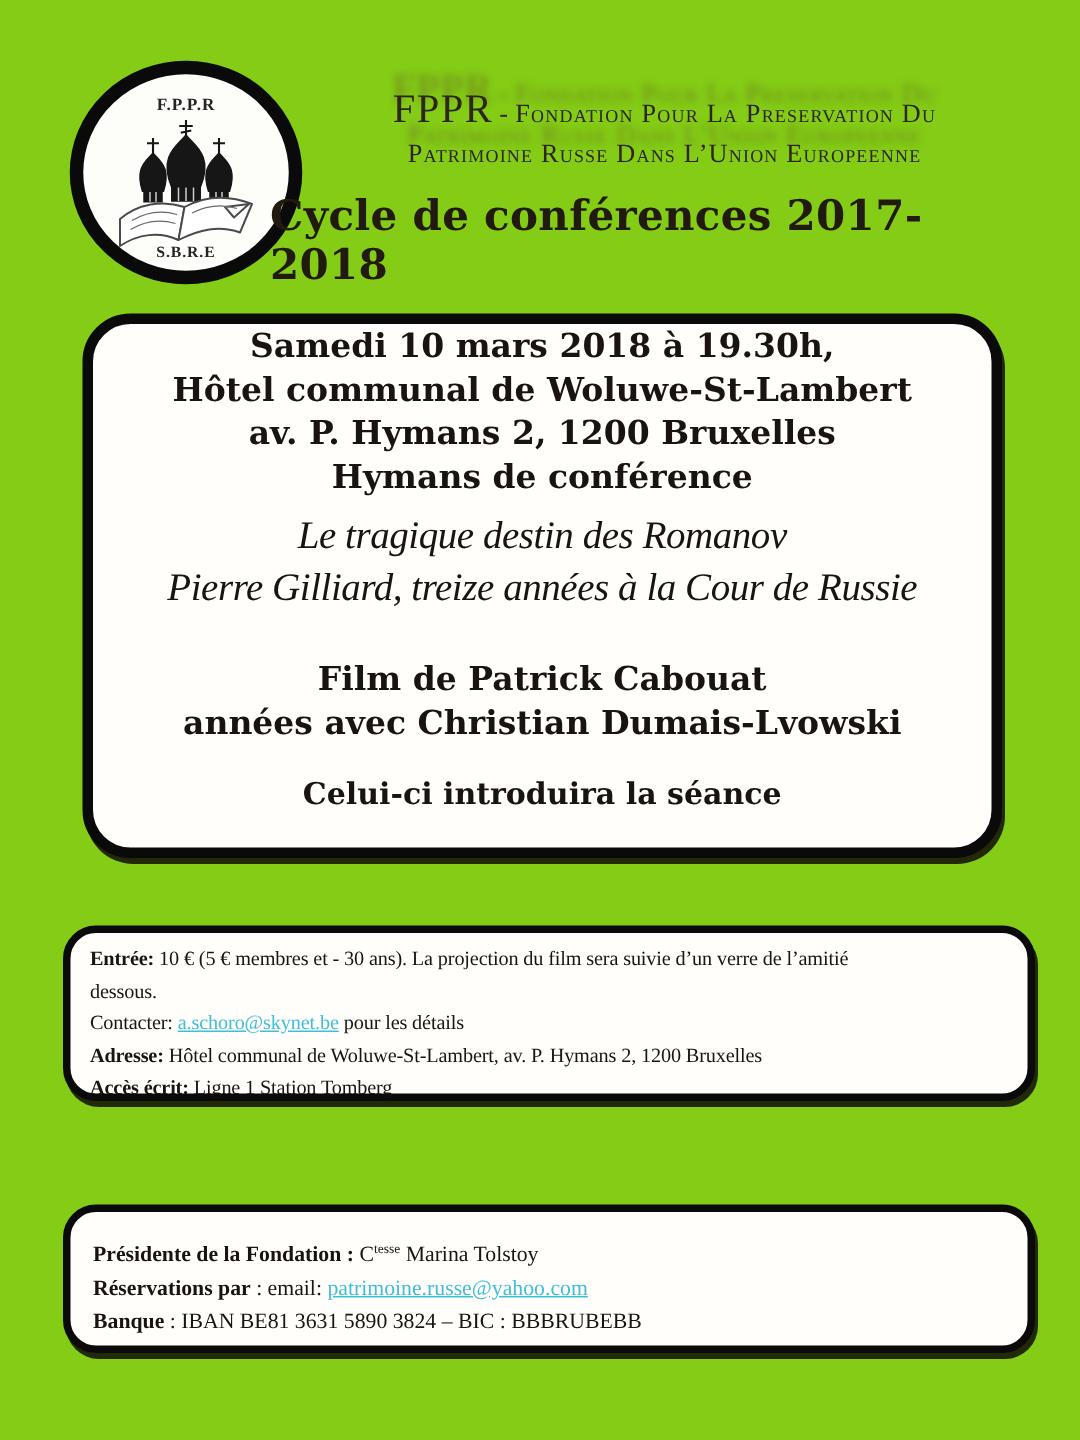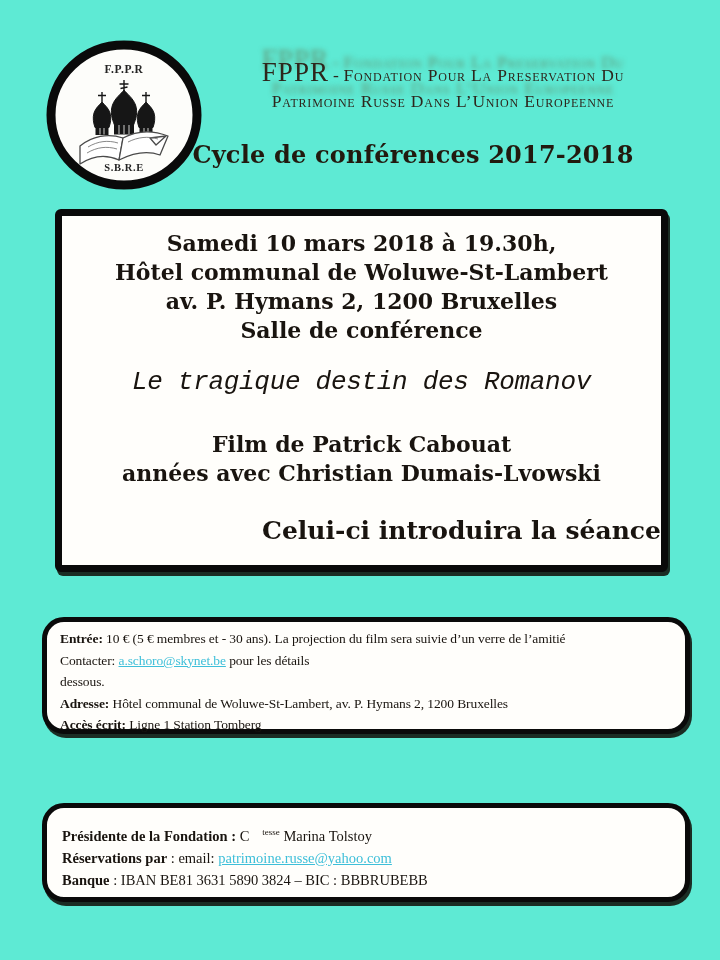--- a/index.html
+++ b/index.html
@@ -1,68 +1,68 @@
 <!DOCTYPE html>
 <html><head>
 <meta charset="utf-8">
 <style>
   html,body { margin:0; padding:0; }
   .page {
     position:relative; width:720px; height:960px; overflow:hidden;
-    background:#5eead4; color:#19140F;
+    background:#84cc16; color:#19140F;
     font-family:"Liberation Serif", serif;
   }
   
   .logo { position:absolute; left:46px; top:40px; width:156px; height:150px; }
   .org-block {
     position:absolute; left:210px; top:57px; width:466px; text-align:center;
     color:#2E261C;
     text-shadow:0 -13px 5px rgba(100,78,36,0.55);
   }
   .org-line1 { line-height:30px; white-space:nowrap;text-align:center; }
   .org-abbr { font-size:27px; letter-spacing:1px; }
   .org-sc   { font-variant:small-caps; font-size:17.5px; letter-spacing:0.8px; }
   .org-line2 { line-height:21px; }
   .series-title {
-    position:absolute; left:180px; top:140px; width:466px; text-align:center;
-    font-size:24px; font-weight:bold; color:#221A0F; letter-spacing:0.2px;
+    position:absolute; left:180px; top:127px; width:466px; text-align:left;
+    font-size:28px; font-weight:bold; color:#221A0F; letter-spacing:0.2px;
     font-family:"DejaVu Serif", serif;
   }
   
   .box {
     position:absolute; background:#FFFEFB; border:7px solid #0A0A0A;
     box-shadow:2px 4px 0 rgba(15,12,5,0.85); box-sizing:border-box;
   }
   .main-box {
-    left:55px; top:209px; width:613px; height:363px; border-radius:6px;
-    text-align:center; padding-top:13px;
+    left:55px; top:209px; width:613px; height:363px; border-radius:32px;
+    text-align:center; padding-top:1px;
     font-family:"DejaVu Serif", serif;
   }
   .ev      { font-weight:bold; font-size:22px; line-height:29px; white-space:nowrap; }
   .ev-it   {
     font-family:"Liberation Serif", serif; font-style:italic; font-size:26px;
     line-height:35px; letter-spacing:-0.3px; white-space:nowrap;
   }
-  .ev-it-first { margin-top:20px;font-family:Liberation Mono, monospace; }
+  .ev-it-first { margin-top:6px; }
   .ev-credit-first { margin-top:30px; }
-  .ev-note { font-weight:bold; font-size:25px; line-height:25px; margin-top:30px;text-align:right; }
+  .ev-note { font-weight:bold; font-size:20px; line-height:25px; margin-top:20px; }
   .info-box {
     left:42px; top:617px; width:648px; height:117px; border-radius:22px;
     border-width:5px; padding:6px 12px 0 13px;
     font-size:13.5px; line-height:21.5px; letter-spacing:-0.1px;
   }
   .info-line { white-space:nowrap; }
   .footer-box {
     left:42px; top:803px; width:648px; height:99px; border-radius:22px;
     border-width:5px; padding:13px 15px 0 15px;
     font-size:14.5px; line-height:22px;
   }
   b { font-weight:bold; }
   .link { color:#3EBFD9; text-decoration:underline; cursor:pointer; }
-  sup { font-size:9px;margin-left:13px; }
+  sup { font-size:9px; }
 </style>
 </head>
 <body>
 
 <div class="page">
 
   <div class="header">
     <svg class="logo" viewBox="0 0 156 150" xmlns="http://www.w3.org/2000/svg">
       <ellipse cx="78" cy="75" rx="73" ry="70" fill="#FDFDFA" stroke="#0A0A0A" stroke-width="9"></ellipse>
       <text x="78" y="33" text-anchor="middle" font-family="Liberation Serif, serif" font-size="11.5" font-weight="600" fill="#242424" letter-spacing="0.6">F.P.P.R</text>
@@ -109,31 +109,32 @@
       <div class="org-line2 org-sc">Patrimoine Russe Dans L’Union Europeenne</div>
     </div>
 
     <div class="series-title">Cycle de conférences 2017-2018</div>
   </div>
 
   <div class="box main-box">
     <div class="ev">Samedi 10 mars 2018 à 19.30h,</div>
     <div class="ev">Hôtel communal de Woluwe-St-Lambert</div>
     <div class="ev">av. P. Hymans 2, 1200 Bruxelles</div>
-    <div class="ev">Salle de conférence</div>
+    <div class="ev">Hymans de conférence</div>
     <div class="ev-it ev-it-first">Le tragique destin des Romanov</div>
+    <div class="ev-it">Pierre Gilliard, treize années à la Cour de Russie</div>
     <div class="ev ev-credit-first">Film de Patrick Cabouat</div>
     <div class="ev">années avec Christian Dumais-Lvowski</div>
     <div class="ev-note">Celui-ci introduira la séance</div>
   </div>
 
   <div class="box info-box">
     <div class="info-line"><b>Entrée:</b><span> 10 € (5 € membres et - 30 ans). La projection du film sera suivie d’un verre de l’amitié</span></div>
+    <div class="info-line">dessous.</div>
     <div class="info-line"><span>Contacter: </span><a class="link">a.schoro@skynet.be</a><span> pour les détails</span></div>
-    <div class="info-line">dessous.</div>
     <div class="info-line"><b>Adresse:</b><span> Hôtel communal de Woluwe-St-Lambert, av. P. Hymans 2, 1200 Bruxelles</span></div>
     <div class="info-line"><b>Accès écrit:</b><span> Ligne 1 Station Tomberg</span></div>
   </div>
 
   <div class="box footer-box">
     <div class="info-line"><b>Présidente de la Fondation :</b><span> C</span><sup>tesse</sup><span> Marina Tolstoy</span></div>
     <div class="info-line"><b>Réservations par</b><span> : email: </span><a class="link">patrimoine.russe@yahoo.com</a></div>
     <div class="info-line"><b>Banque</b><span> : IBAN BE81 3631 5890 3824 – BIC : BBBRUBEBB</span></div>
   </div>
 

